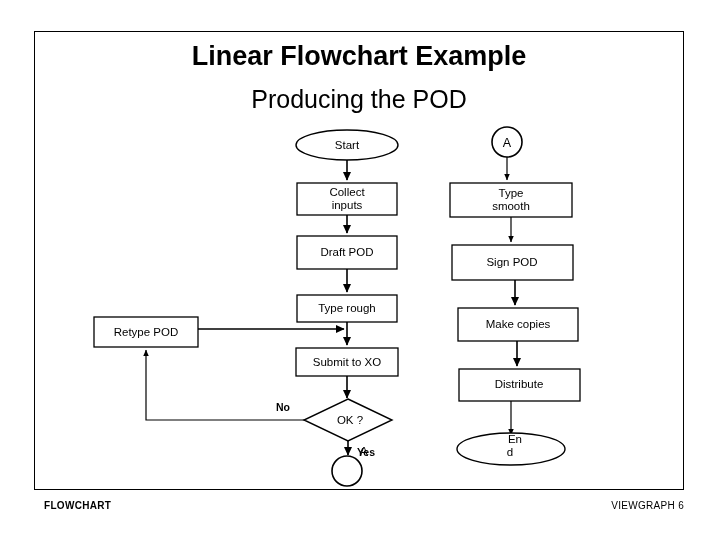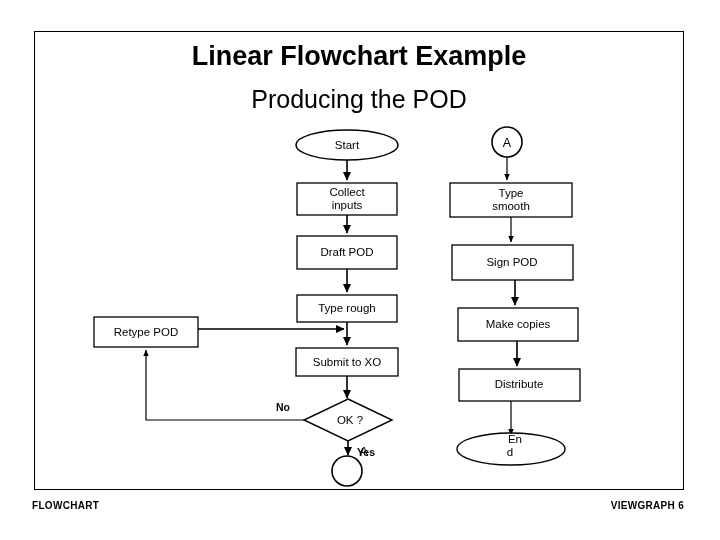--- a/index.html
+++ b/index.html
@@ -102,33 +102,33 @@
     text-anchor: middle;
   }
   .connector-label {
     font-family: "Liberation Sans", sans-serif;
     font-size: 12.5px;
     fill: #000000;
     text-anchor: middle;
   }
   #footer-left {
     position: absolute;
-    left: 32px;
+    left: 44px;
     top: 500px;
     font-size: 10px;
     font-weight: bold;
     color: #000000;
     letter-spacing: 0.3px;
   }
   #footer-right {
     position: absolute;
     right: 36px;
     top: 500px;
     font-size: 10px;
-    font-weight: bold;
+    font-weight: normal;
     color: #000000;
     letter-spacing: 0.3px;
     text-align: right;
     margin-left: 24px;
   }
 </style>
 </head>
 <body>
 
 <div id="slide">

